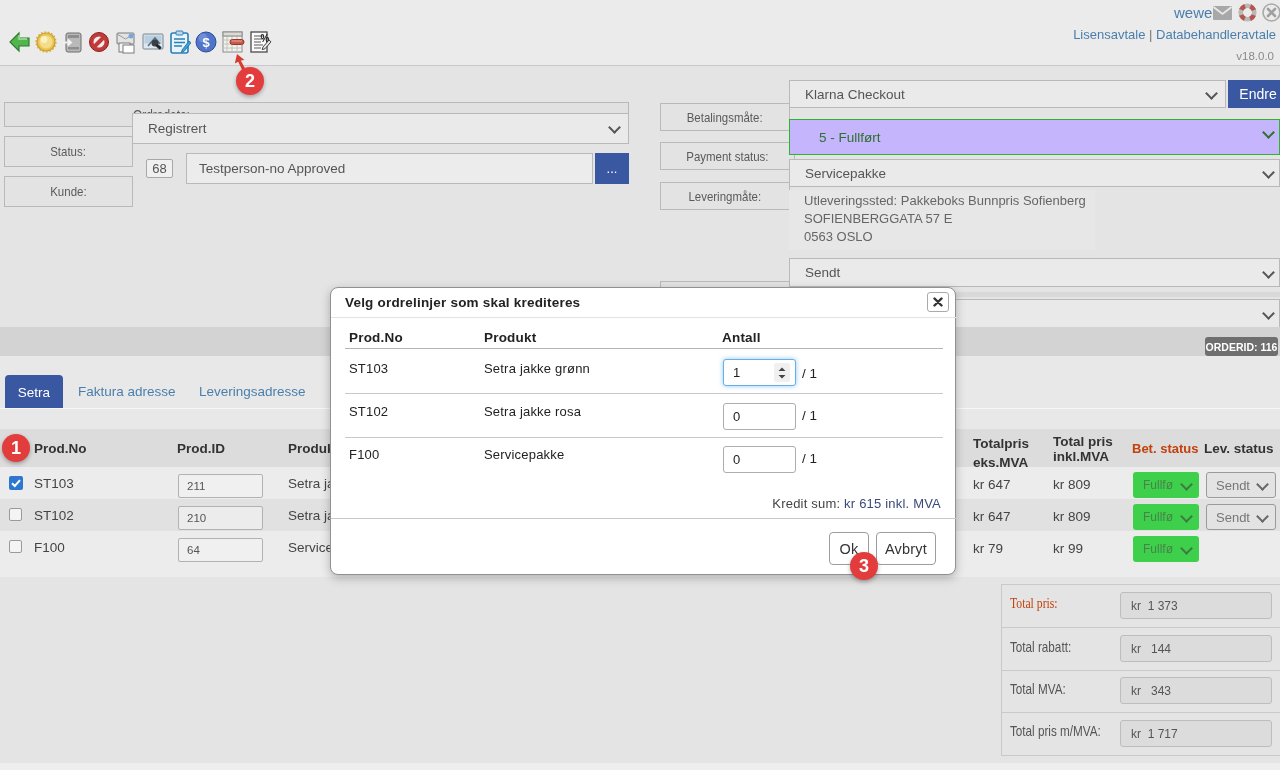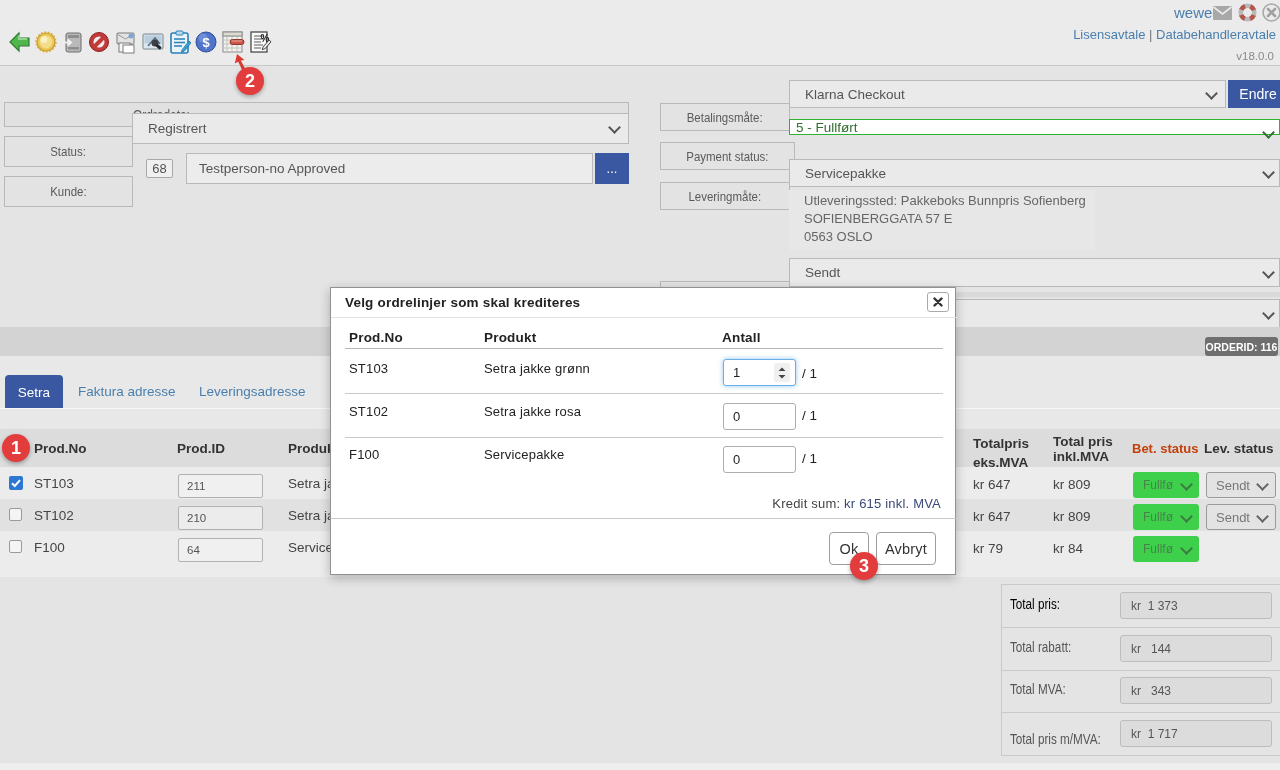--- a/index.html
+++ b/index.html
@@ -123,21 +123,21 @@
 <div class="abs lbl" style="left:660px;top:80px;width:130px;height:28px;">
     <span class="nrw">Betalingsmåte:</span>
   </div>
 <div class="abs sel" style="left:789px;top:80px;width:437px;height:28px;">Klarna Checkout</div>
 <div class="chev" style="left:1207px;top:89px;"></div>
 <div class="abs bluebtn" style="left:1228px;top:80px;width:60px;height:28px;font-size:14px;">Endre</div>
 
 <div class="abs lbl" style="left:660px;top:119px;width:135px;height:28px;">
     <span class="nrw">Payment status:</span>
   </div>
-<div class="abs" style="left:789px;top:119px;width:491px;height:16px;background:#ffffff;border:1px solid #2db32d;color:#2f6f2f;font-size:13.5px;display:flex;align-items:center;padding-left:6px;">5 - Fullført</div>
+<div class="abs" style="left:789px;top:119px;width:491px;height:36px;background:#c4b5fd;border:1px solid #2db32d;color:#2f6f2f;font-size:13.5px;display:flex;align-items:center;padding-left:29px;">5 - Fullført</div>
 <div class="chev" style="left:1264px;top:128px;border-color:#2f6f2f;"></div>
 
 <div class="abs lbl" style="left:660px;top:159px;width:130px;height:28px;">
     <span class="nrw">Leveringmåte:</span>
   </div>
 <div class="abs sel" style="left:789px;top:159px;width:491px;height:28px;">Servicepakke</div>
 <div class="chev" style="left:1264px;top:168px;"></div>
 
 <div class="abs" style="left:789px;top:190px;width:306px;height:60px;background:#e7e7e7;color:#666;font-size:13px;line-height:18px;padding:2px 0 0 15px;white-space:nowrap;overflow:visible;">
 Utleveringssted: Pakkeboks Bunnpris Sofienberg<br>SOFIENBERGGATA 57 E<br>0563 OSLO
@@ -199,40 +199,40 @@
 <div class="abs" style="left:1133px;top:504px;width:66px;height:26px;background:#3ed04b;border-radius:3px;color:#48834c;font-size:12px;display:flex;align-items:center;justify-content:center;padding-right:16px;">Fullfø</div>
 <div class="chev" style="left:1182px;top:512px;border-color:#3f7a43;"></div>
 <div class="abs" style="left:1206px;top:504px;width:70px;height:26px;background:#e3e3e3;border:1px solid #9a9a9a;border-radius:3px;color:#777;font-size:13px;display:flex;align-items:center;justify-content:center;padding-right:16px;">Sendt</div>
 <div class="chev" style="left:1258px;top:512px;border-color:#666;"></div>
 
 <div class="abs" style="left:9px;top:540px;width:13px;height:13px;background:#f4f4f4;border:1px solid #9a9a9a;border-radius:2px;"></div>
 <div class="abs" style="left:34px;top:540px;font-size:13.5px;color:#444;">F100</div>
 <div class="abs" style="left:178px;top:538px;width:85px;height:24px;background:#f0f0f0;border:1px solid #b2b2b2;border-radius:2px;color:#555;font-size:11.5px;display:flex;align-items:center;padding-left:8px;">64</div>
 <div class="abs" style="left:288px;top:540px;font-size:13.5px;color:#444;">Servicepakke</div>
 <div class="abs" style="left:973px;top:541px;font-size:13.5px;color:#444;">kr 79</div>
-<div class="abs" style="left:1053px;top:541px;font-size:13.5px;color:#444;">kr 84</div>
+<div class="abs" style="left:1053px;top:541px;font-size:13.5px;color:#444;">kr 99</div>
 <div class="abs" style="left:1133px;top:536px;width:66px;height:26px;background:#3ed04b;border-radius:3px;color:#48834c;font-size:12px;display:flex;align-items:center;justify-content:center;padding-right:16px;">Fullfø</div>
 <div class="chev" style="left:1182px;top:544px;border-color:#3f7a43;"></div>
 
 <div class="abs" style="left:1001px;top:584px;width:1px;height:171px;background:#c9c9c9;"></div>
 <div class="abs" style="left:1001px;top:584px;width:279px;height:1px;background:#c9c9c9;"></div>
 <div class="abs" style="left:1001px;top:627px;width:279px;height:1px;background:#c9c9c9;"></div>
 <div class="abs" style="left:1001px;top:670px;width:279px;height:1px;background:#c9c9c9;"></div>
 <div class="abs" style="left:1001px;top:712px;width:279px;height:1px;background:#c9c9c9;"></div>
 <div class="abs" style="left:1001px;top:755px;width:279px;height:1px;background:#c9c9c9;"></div>
-<div class="abs" style="left:1010px;top:595px;font-size:15px;color:#000000;"><span class="nrw" style="transform:scaleX(.78);transform-origin:left;">Total pris:</span></div>
+<div class="abs" style="left:1010px;top:595px;font-size:15px;color:#c2410c;font-family:Liberation Serif, serif;"><span class="nrw" style="transform:scaleX(.78);transform-origin:left;">Total pris:</span></div>
 <div class="abs" style="left:1120px;top:592px;width:152px;height:27px;background:#dcdcdc;border:1px solid #bdbdbd;border-radius:3px;color:#555;font-size:12px;display:flex;align-items:center;padding-left:10px;">kr&nbsp;&nbsp;1 373</div>
 <div class="abs" style="left:1010px;top:638px;font-size:15px;color:#555;"><span class="nrw" style="transform:scaleX(.78);transform-origin:left;">Total rabatt:</span></div>
 <div class="abs" style="left:1120px;top:635px;width:152px;height:27px;background:#dcdcdc;border:1px solid #bdbdbd;border-radius:3px;color:#555;font-size:12px;display:flex;align-items:center;padding-left:10px;">kr&nbsp;&nbsp;&nbsp;144</div>
 <div class="abs" style="left:1010px;top:680px;font-size:15px;color:#555;"><span class="nrw" style="transform:scaleX(.78);transform-origin:left;">Total MVA:</span></div>
 <div class="abs" style="left:1120px;top:677px;width:152px;height:27px;background:#dcdcdc;border:1px solid #bdbdbd;border-radius:3px;color:#555;font-size:12px;display:flex;align-items:center;padding-left:10px;text-align:center;">kr&nbsp;&nbsp;&nbsp;343</div>
-<div class="abs" style="left:1010px;top:722px;font-size:15px;color:#555;margin-top:8px;"><span class="nrw" style="transform:scaleX(.78);transform-origin:left;">Total pris m/MVA:</span></div>
+<div class="abs" style="left:1010px;top:722px;font-size:15px;color:#555;"><span class="nrw" style="transform:scaleX(.78);transform-origin:left;">Total pris m/MVA:</span></div>
 <div class="abs" style="left:1120px;top:720px;width:152px;height:27px;background:#dcdcdc;border:1px solid #bdbdbd;border-radius:3px;color:#555;font-size:12px;display:flex;align-items:center;padding-left:10px;">kr&nbsp;&nbsp;1 717</div>
 
-<div class="abs" id="dialog" style="left:330px;top:287px;width:626px;height:288px;background:#fff;border:1px solid #919191;border-radius:0;box-shadow:0 3px 10px rgba(0,0,0,.25);font-family:'Liberation Sans',sans-serif;">
+<div class="abs" id="dialog" style="left:330px;top:287px;width:626px;height:288px;background:#fff;border:1px solid #919191;border-radius:8px;box-shadow:0 3px 10px rgba(0,0,0,.25);font-family:'Liberation Sans',sans-serif;">
   <div style="position:absolute;left:14px;top:7px;font-size:13.5px;font-weight:bold;color:#222;letter-spacing:.2px;">Velg ordrelinjer som skal krediteres</div>
   <div style="position:absolute;left:596px;top:4px;width:22px;height:20px;border:1px solid #aaa;border-radius:3px;background:#fff;display:flex;align-items:center;justify-content:center;">
     <svg width="10" height="10" viewBox="0 0 10 10">
         <path d="M1.5 1.5 L8.5 8.5 M8.5 1.5 L1.5 8.5" stroke="#333" stroke-width="2.4" stroke-linecap="round"></path>
       </svg>
   </div>
   <div style="position:absolute;left:0;top:29px;width:626px;height:1px;background:#e3e3e3;"></div>
 
   <div style="position:absolute;left:18px;top:42px;font-size:13.5px;font-weight:bold;color:#222;letter-spacing:.2px;">Prod.No</div>
   <div style="position:absolute;left:153px;top:42px;font-size:13.5px;font-weight:bold;color:#222;letter-spacing:.2px;">Produkt</div>

